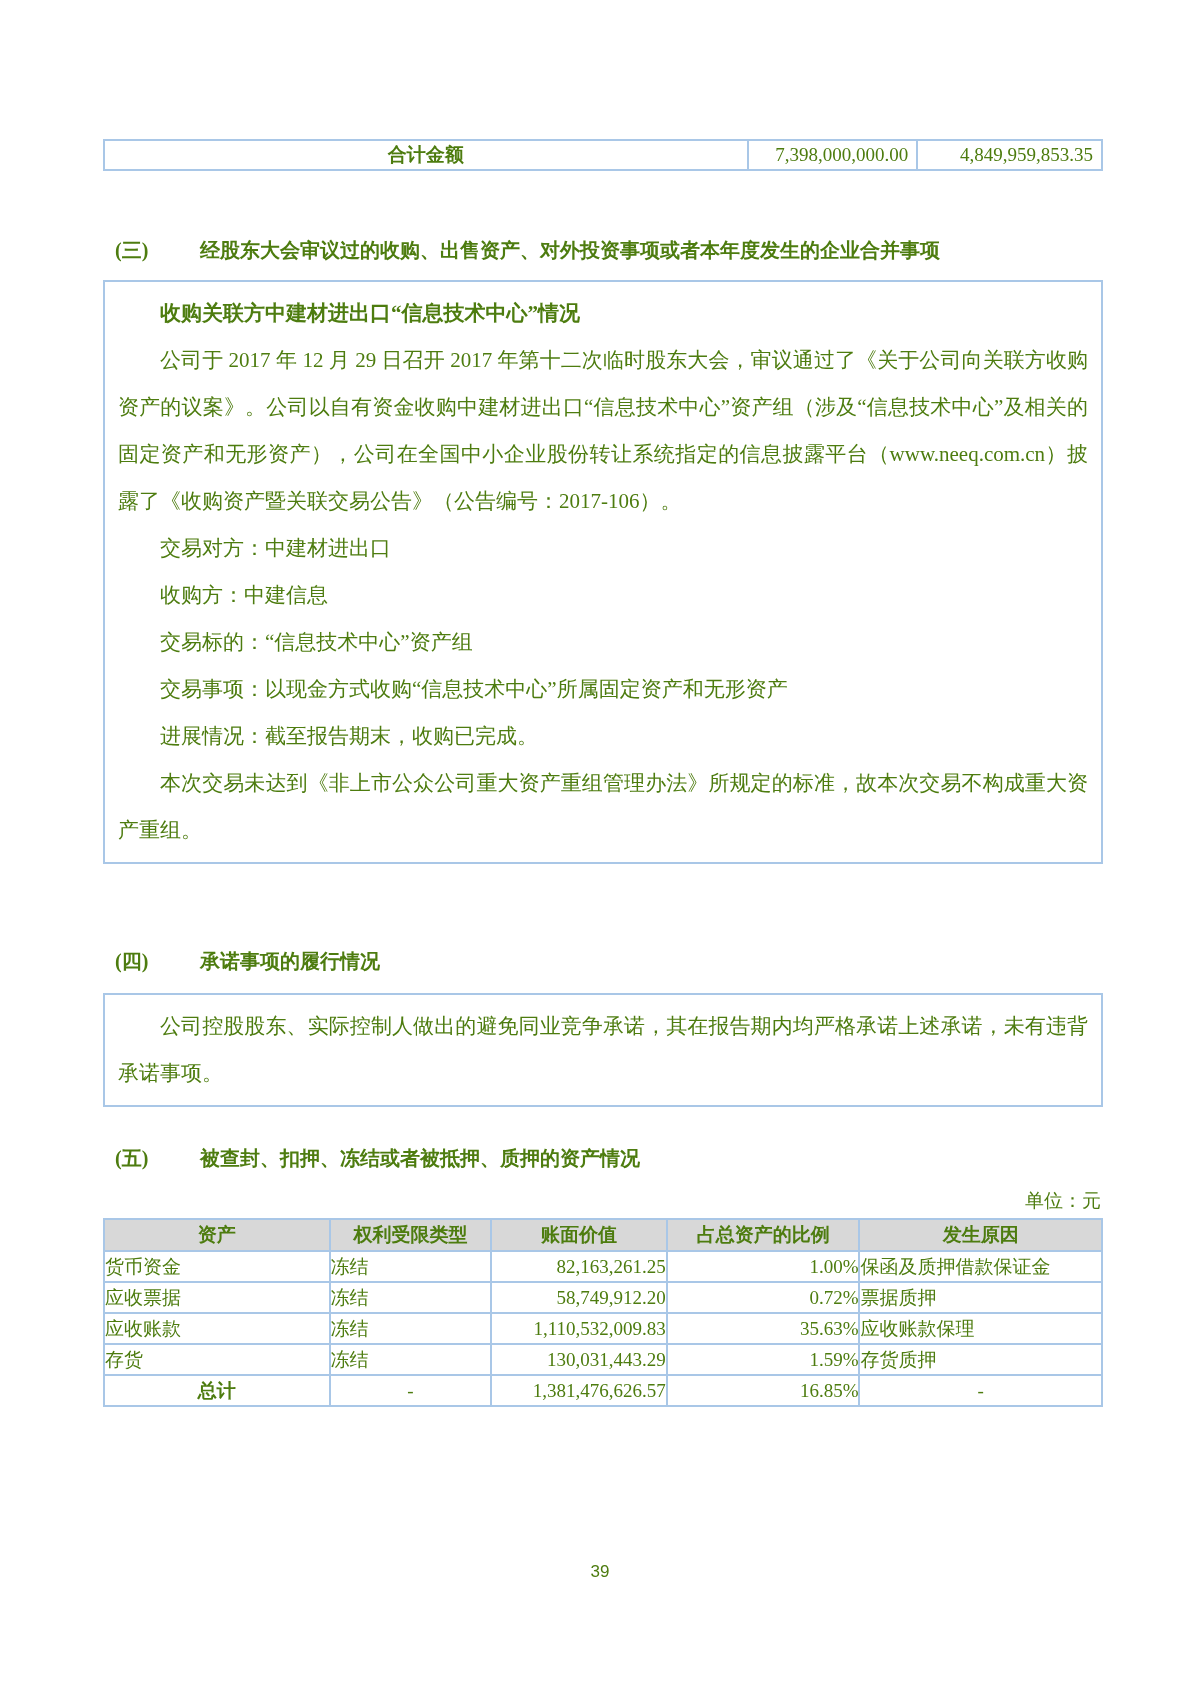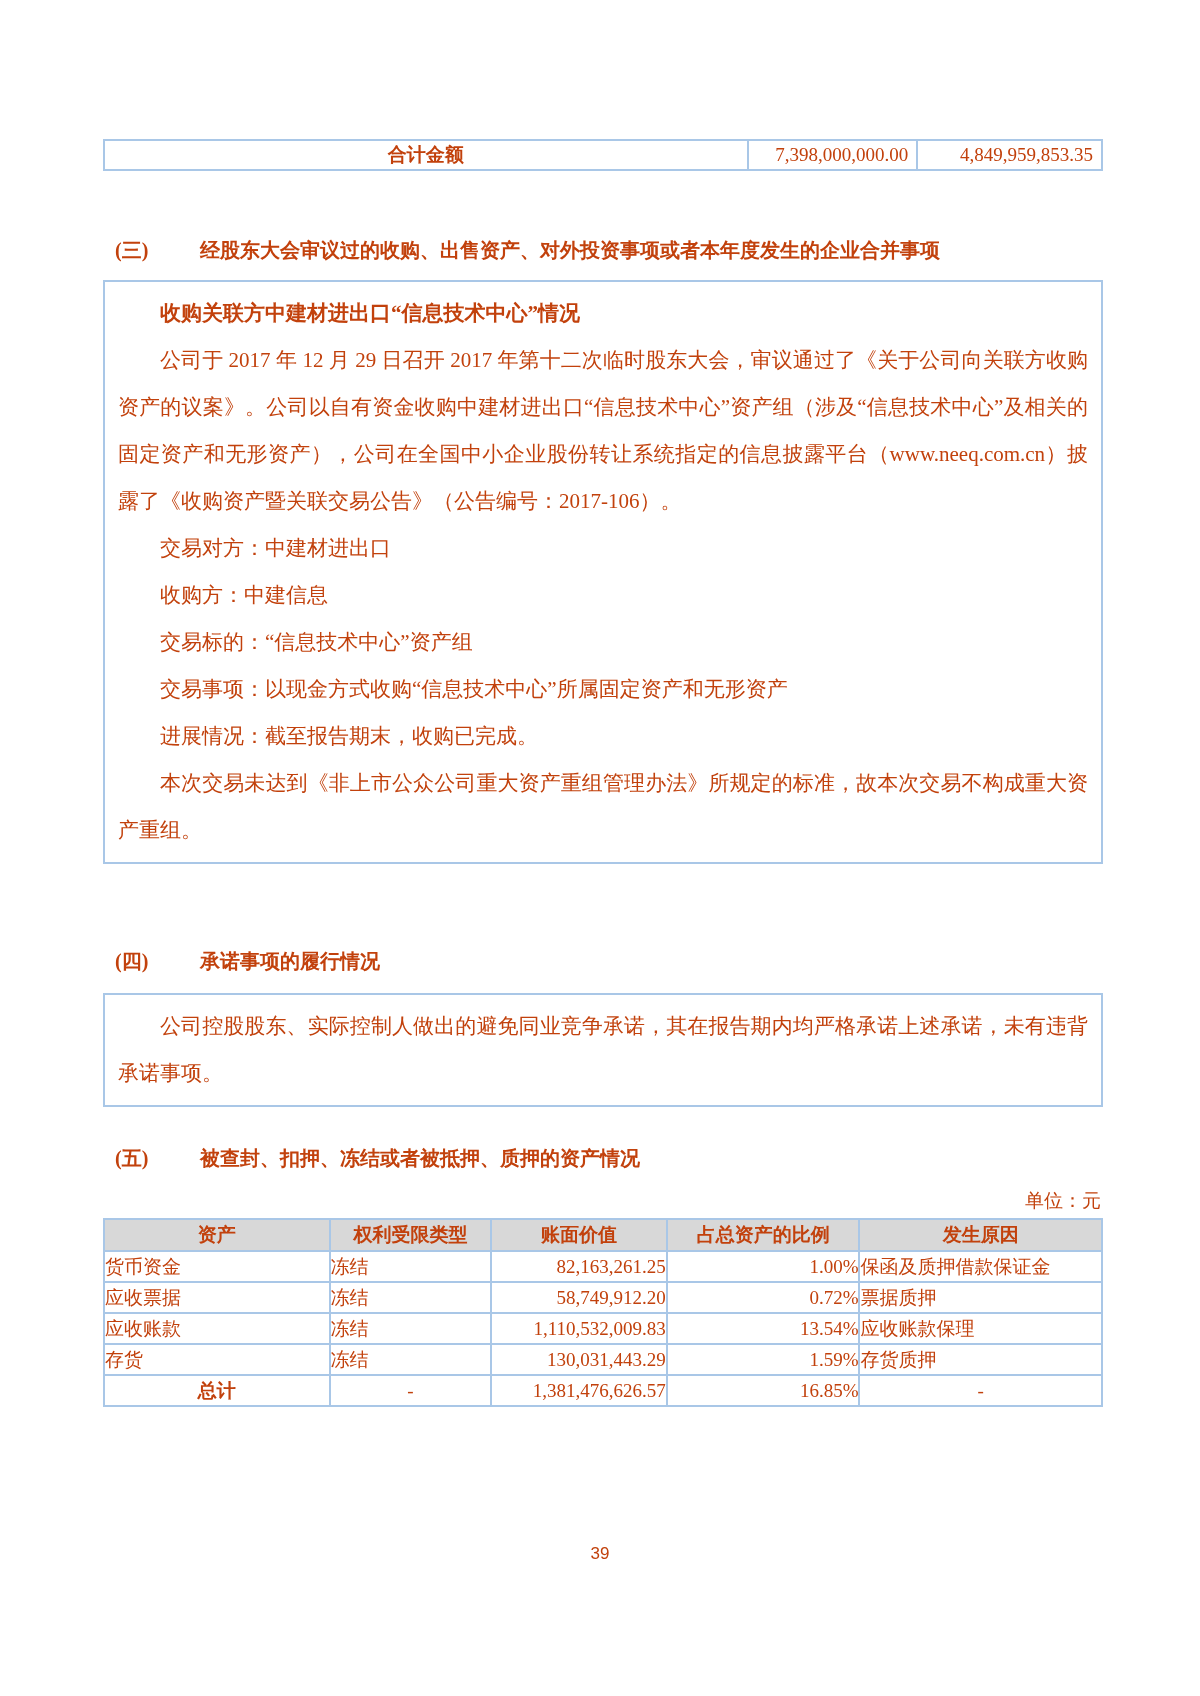--- a/index.html
+++ b/index.html
@@ -1,21 +1,21 @@
 <!DOCTYPE html>
 <html><head>
 <meta charset="utf-8">
 <style>
   html,body { margin:0; padding:0; }
   .page {
     position:relative;
     width:1200px; height:1696px;
     background:#ffffff;
     font-family:"Liberation Serif","DejaVu Serif",serif;
-    color:#c2410c;
+    color:#4d7c0f;
     overflow:hidden;
   }
   .content { position:absolute; left:103px; top:0; width:1000px; }
 
   table { border-collapse:collapse; width:100%; table-layout:fixed; }
   .blue-table td, .blue-table th { border:2px solid #a9c7e7; overflow:hidden; }
 
   
   .top-table { margin-top:139px; }
   .top-table td { height:26px; font-size:19px; padding:1px 8px; }
@@ -54,21 +54,21 @@
   .asset-table tbody td:nth-child(1),
   .asset-table tbody td:nth-child(2),
   .asset-table tbody td:nth-child(5) { text-align:left; }
   .asset-table td:nth-child(3),
   .asset-table td:nth-child(4) { text-align:right; }
   .asset-table tfoot td:nth-child(1) { text-align:center; font-weight:700;margin-top:12px; }
   .asset-table tfoot td:nth-child(2),
   .asset-table tfoot td:nth-child(5) { text-align:center; }
 
   .page-number {
-    position:absolute; left:0; width:100%; bottom:132px;
+    position:absolute; left:0; width:100%; bottom:114px;
     text-align:center; font-size:17px;
     font-family:"Liberation Sans","DejaVu Sans",sans-serif;
   }
 </style>
 </head>
 <body>
 
 <div class="page">
   <div class="content">
 
@@ -145,21 +145,21 @@
             <td>应收票据</td>
             <td>冻结</td>
             <td>58,749,912.20</td>
             <td>0.72%</td>
             <td>票据质押</td>
           </tr>
           <tr>
             <td>应收账款</td>
             <td>冻结</td>
             <td>1,110,532,009.83</td>
-            <td>13.54%</td>
+            <td>35.63%</td>
             <td>应收账款保理</td>
           </tr>
           <tr>
             <td>存货</td>
             <td>冻结</td>
             <td>130,031,443.29</td>
             <td>1.59%</td>
             <td>存货质押</td>
           </tr>
         </tbody>

